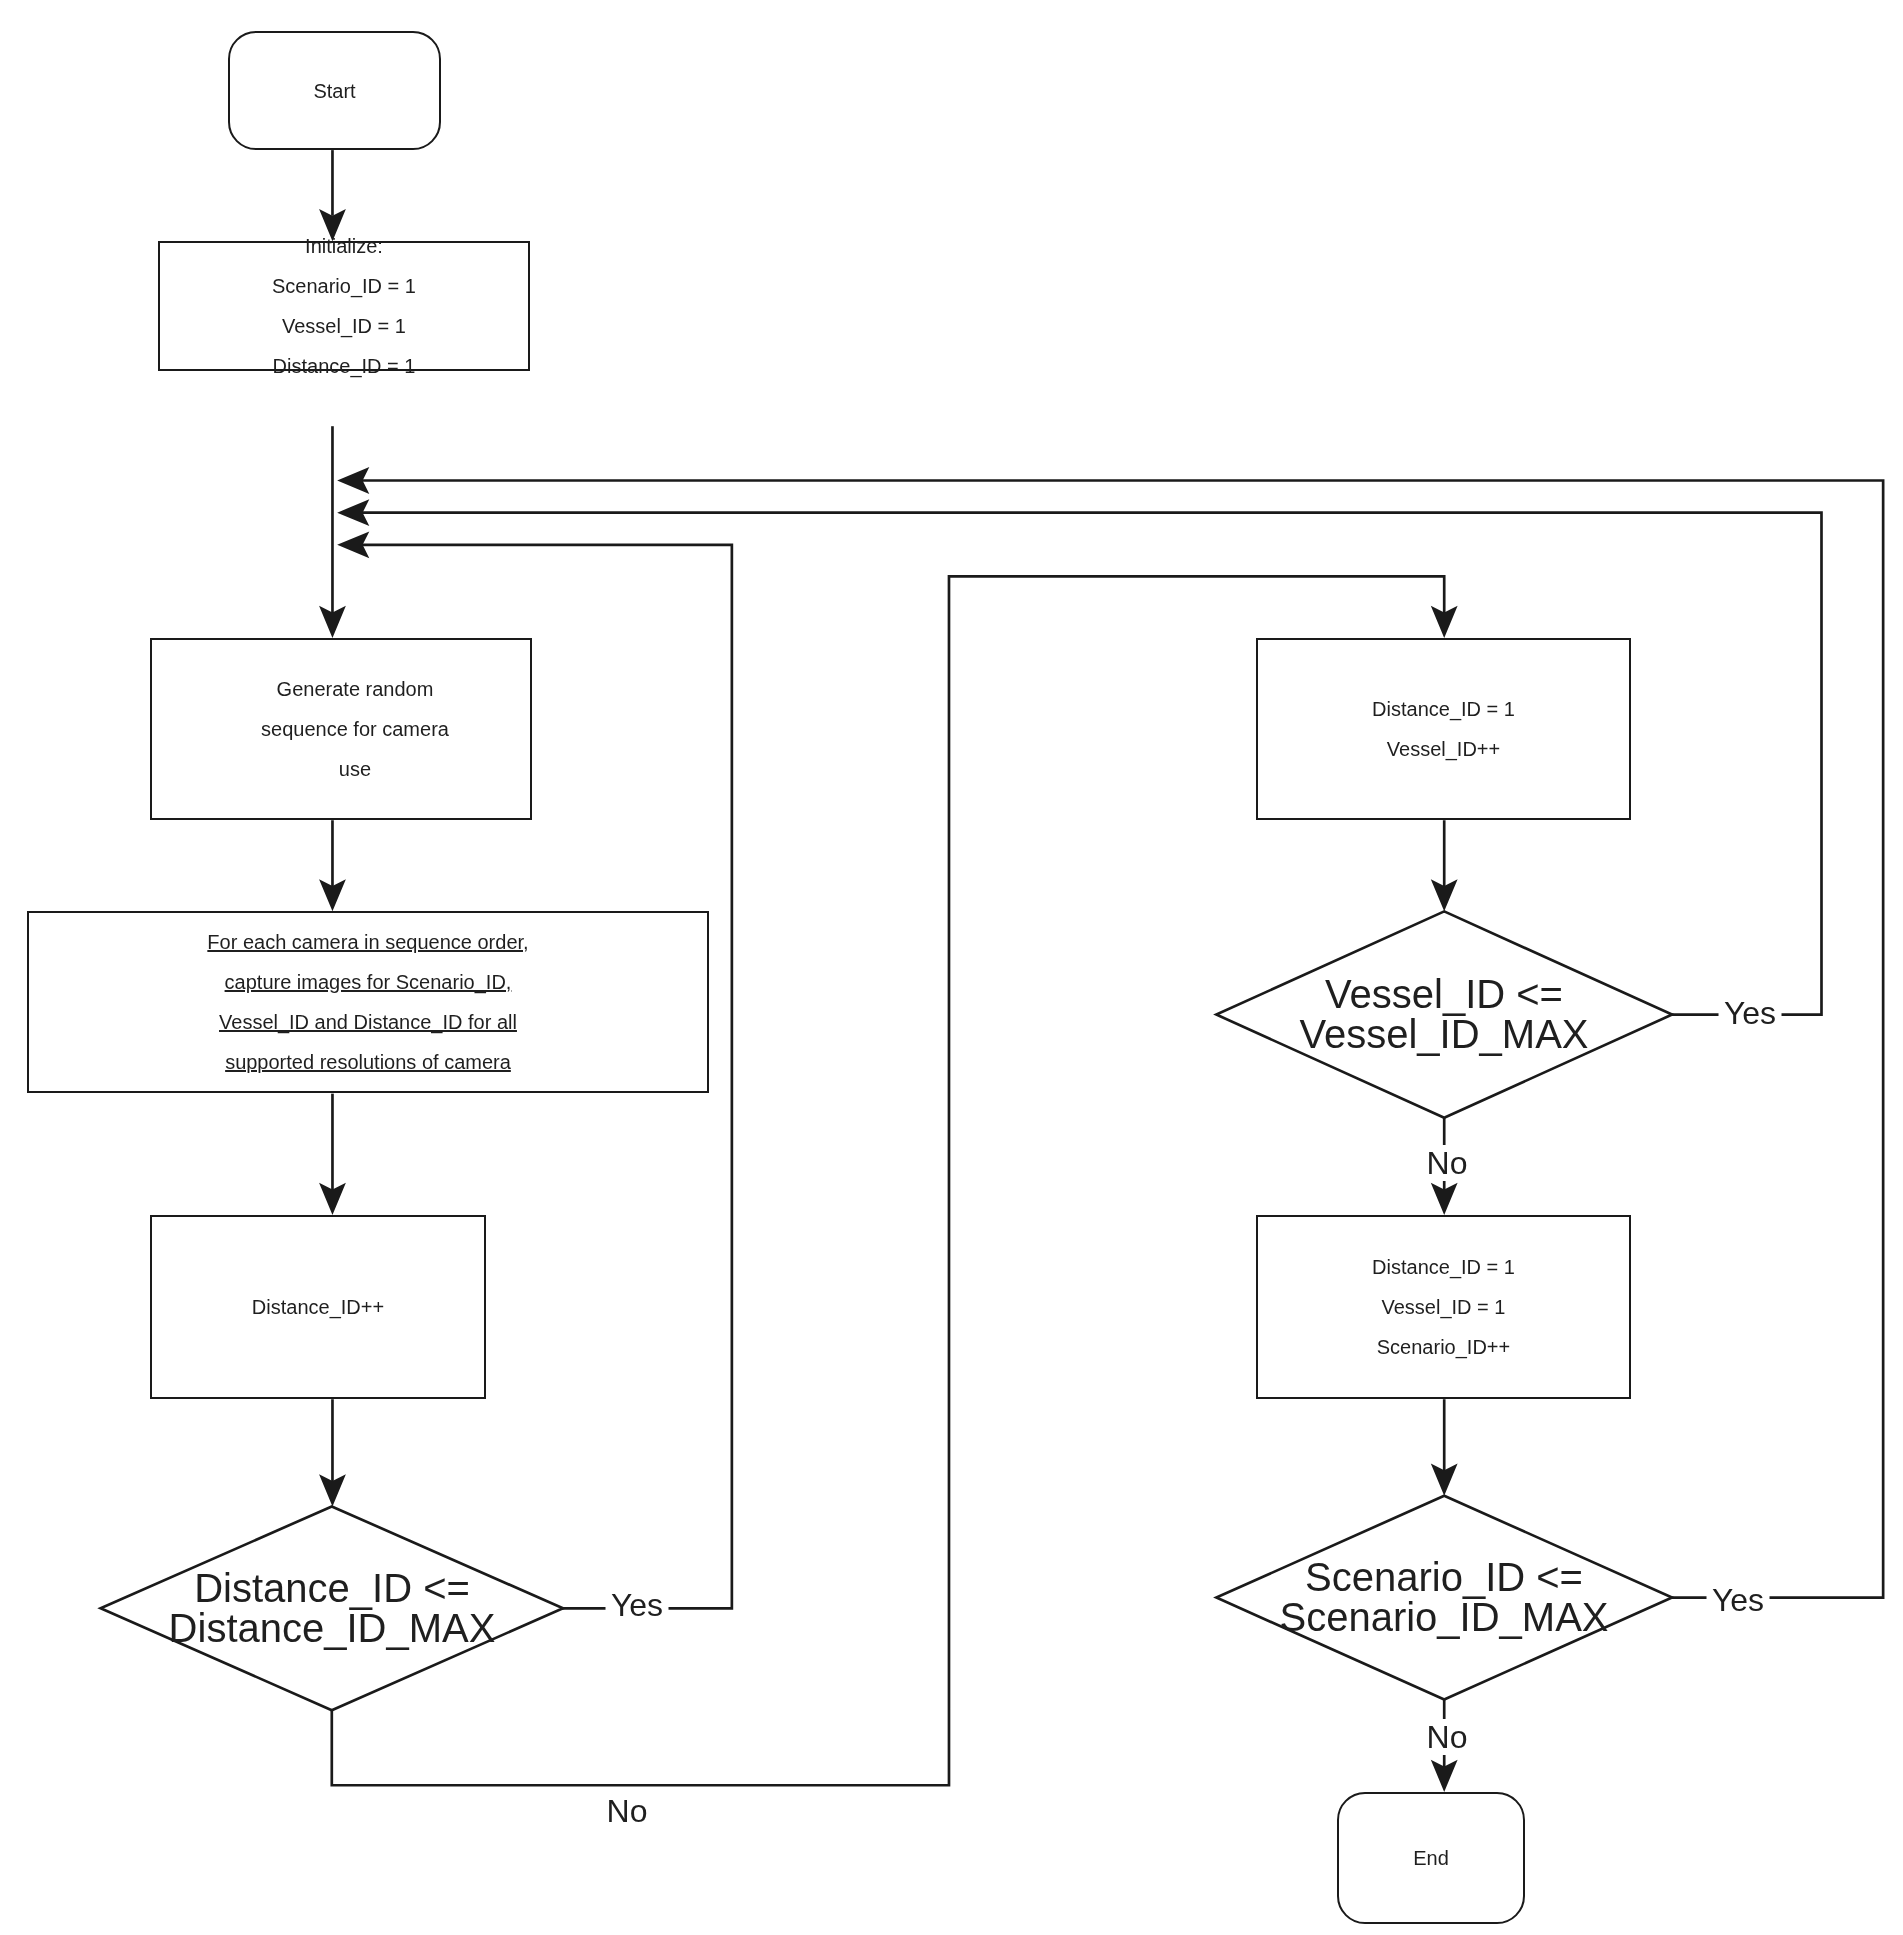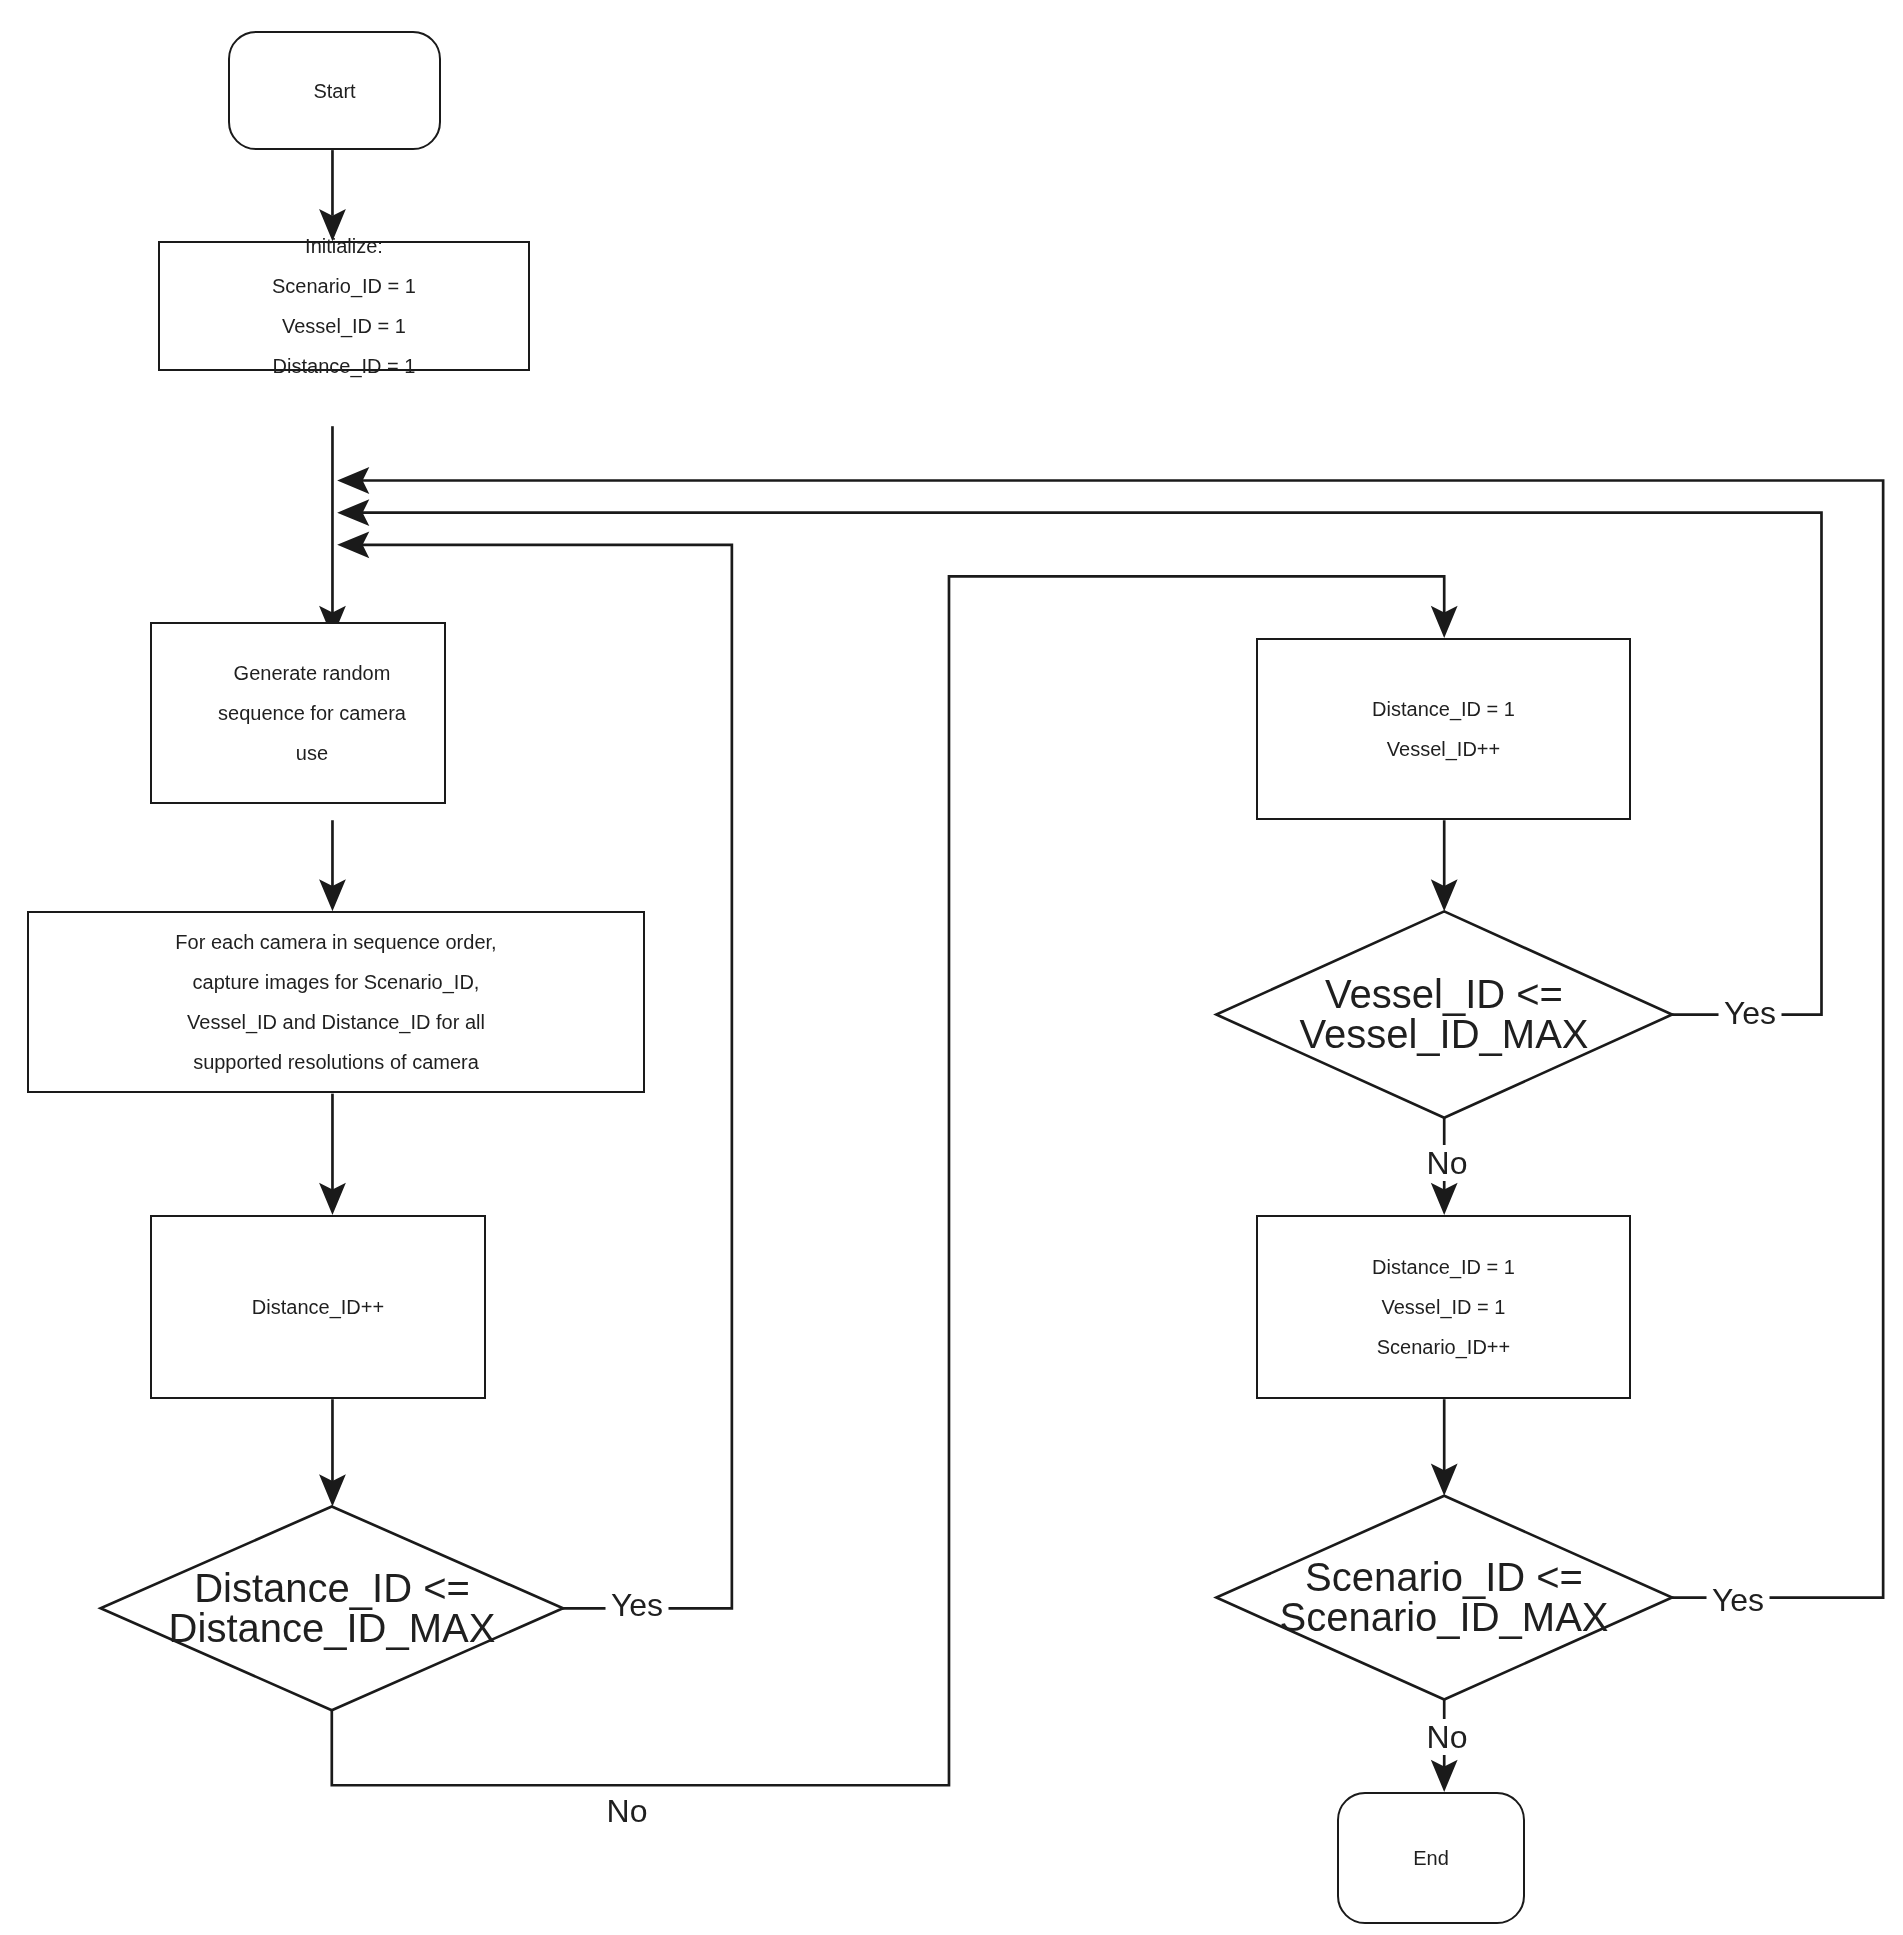--- a/index.html
+++ b/index.html
@@ -72,25 +72,25 @@
   </svg>
 
   <div class="node terminator" style="left:228px;top:31px;width:213px;height:119px;">
     <span>Start</span>
   </div>
 
   <div class="node" style="left:158px;top:241px;width:372px;height:130px;">
     <span>Initialize:<br>Scenario_ID = 1<br>Vessel_ID = 1<br>Distance_ID = 1</span>
   </div>
 
-  <div class="node" style="left:150px;top:622px;width:296px;height:182px;padding-left:28px;">
+  <div class="node" style="left:150px;top:638px;width:382px;height:182px;padding-left:28px;">
     <span>Generate random<br>sequence for camera<br>use</span>
   </div>
 
-  <div class="node" style="left:27px;top:911px;width:618px;height:182px;">
+  <div class="node" style="left:27px;top:911px;width:682px;height:182px;text-decoration:underline;">
     <span>For each camera in sequence order,<br>capture images for Scenario_ID,<br>Vessel_ID and Distance_ID for all<br>supported resolutions of camera</span>
   </div>
 
   <div class="node" style="left:150px;top:1215px;width:336px;height:184px;">
     <span>Distance_ID++</span>
   </div>
 
   <div class="node" style="left:1256px;top:638px;width:375px;height:182px;">
     <span>Distance_ID = 1<br>Vessel_ID++</span>
   </div>

